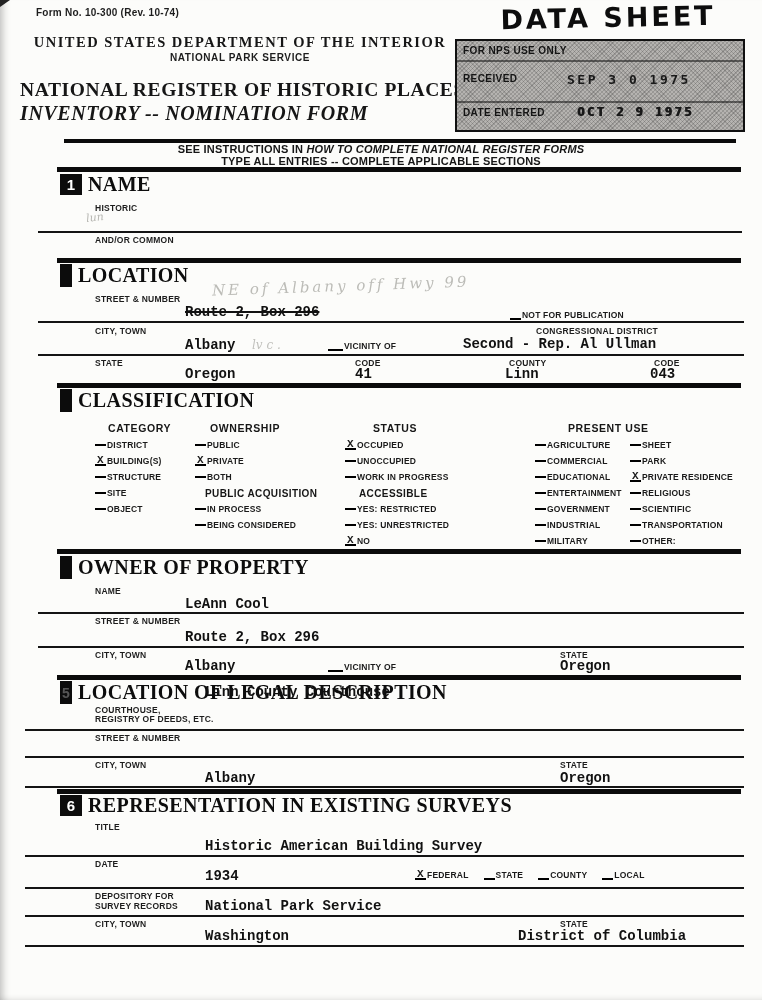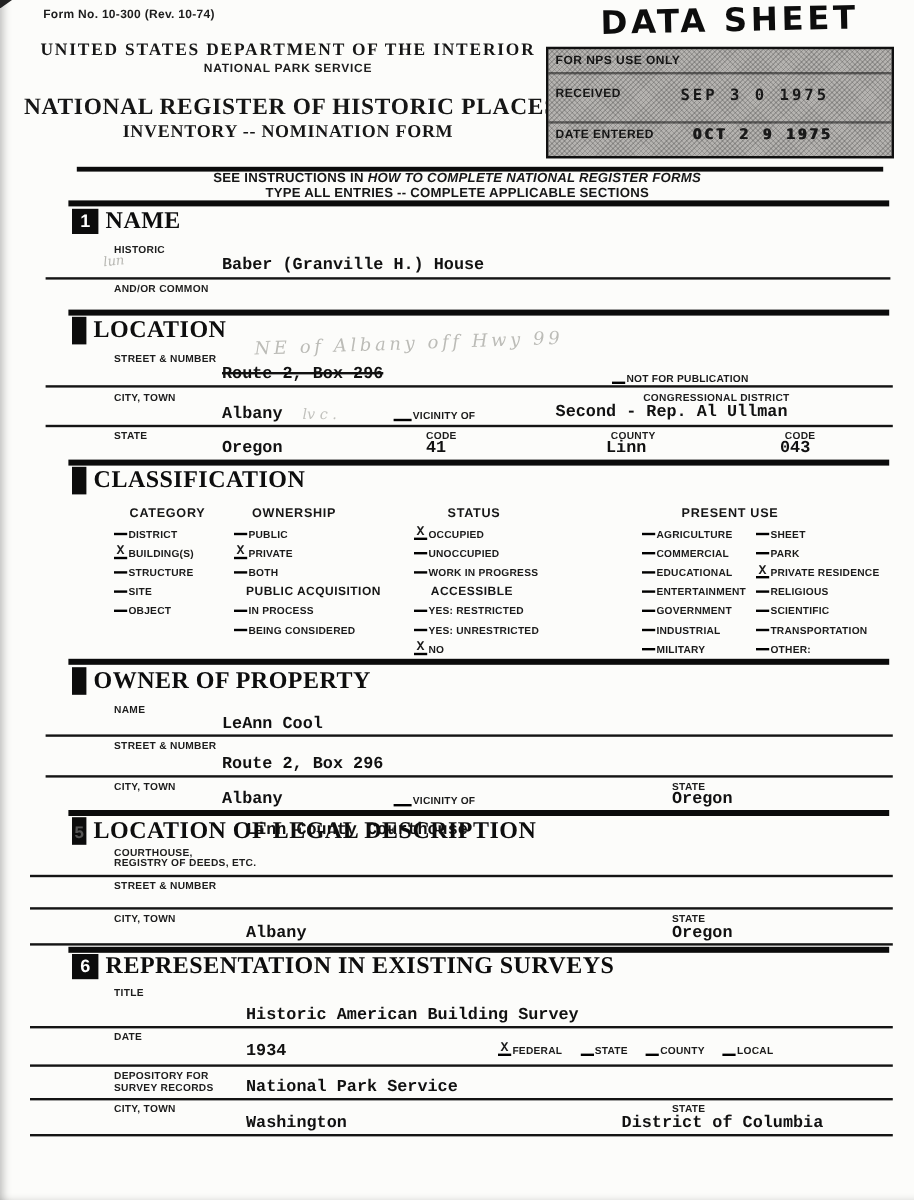--- a/index.html
+++ b/index.html
@@ -53,21 +53,21 @@
 </head>
 <body>
 
 <div class="page">
   <div class="corner-speck"></div>
 
   <div class="abs lbl" style="left:36px;top:7px;font-size:10px;">Form No. 10-300 (Rev. 10-74)</div>
   <div class="abs serifhead" style="left:30px;top:34px;width:420px;text-align:center;font-size:14.5px;letter-spacing:1.5px;">UNITED STATES DEPARTMENT OF THE INTERIOR</div>
   <div class="abs lbl" style="left:30px;top:52px;width:420px;text-align:center;font-size:10px;letter-spacing:.6px;">NATIONAL PARK SERVICE</div>
   <div class="abs serifhead" style="left:20px;top:79px;width:440px;text-align:center;font-size:19.5px;letter-spacing:.6px;">NATIONAL REGISTER OF HISTORIC PLACES</div>
-  <div class="abs serifhead" style="left:20px;top:102px;width:440px;text-align:center;font-size:15px;letter-spacing:.6px;">INVENTORY -- NOMINATION FORM</div>
+  <div class="abs serifhead" style="left:20px;top:102px;width:440px;font-size:20px;letter-spacing:.6px;font-style:italic;">INVENTORY -- NOMINATION FORM</div>
   <div class="datasheet">DATA SHEET</div>
 
   <div class="nps-box">
     <div class="inner-rule" style="top:19px;"></div>
     <div class="inner-rule" style="top:60px;"></div>
     <div class="nps-lbl" style="left:6px;top:4px;">FOR NPS USE ONLY</div>
     <div class="nps-lbl" style="left:6px;top:32px;">RECEIVED</div>
     <div class="stamp" style="left:110px;top:31px;font-size:13px;">SEP 3 0 1975</div>
     <div class="nps-lbl" style="left:6px;top:66px;">DATE ENTERED</div>
     <div class="stamp" style="left:120px;top:64px;font-size:12px;text-shadow:1px 0 0 #191919;">OCT 2 9 1975</div>
@@ -77,21 +77,20 @@
   <div class="instr" style="top:155px;">TYPE ALL ENTRIES -- COMPLETE APPLICABLE SECTIONS</div>
   <div class="instr" style="top:143px;"><span>SEE INSTRUCTIONS IN </span><i>HOW TO COMPLETE NATIONAL REGISTER FORMS</i></div>
   <div class="thick" style="left:57px;top:167px;width:684px;"></div>
 
   <div class="abs sec" style="left:60px;top:173px;">
     <span class="numbox">1</span>
     <span class="title">NAME</span>
   </div>
   <div class="abs lbl" style="left:95px;top:203px;">HISTORIC</div>
   <div class="abs pencil" style="left:86px;top:211px;font-size:11px;transform:rotate(-6deg);opacity:.7;">lun</div>
-  <div class="abs typed" style="left:185px;top:213px;">Baber (Granville H.) House</div>
   <div class="rule" style="left:38px;top:231px;width:704px;"></div>
   <div class="abs lbl" style="left:95px;top:235px;">AND/OR COMMON</div>
   <div class="thick" style="left:57px;top:258px;width:684px;"></div>
 
   <div class="abs sec" style="left:60px;top:264px;">
     <span class="numbar">2</span>
     <span class="title">LOCATION</span>
   </div>
   <div class="abs lbl" style="left:95px;top:294px;">STREET &amp; NUMBER</div>
   <div class="abs pencil" style="left:212px;top:277px;font-size:15px;letter-spacing:3px;transform:rotate(-2deg);opacity:.65;">NE of Albany off Hwy 99</div>

